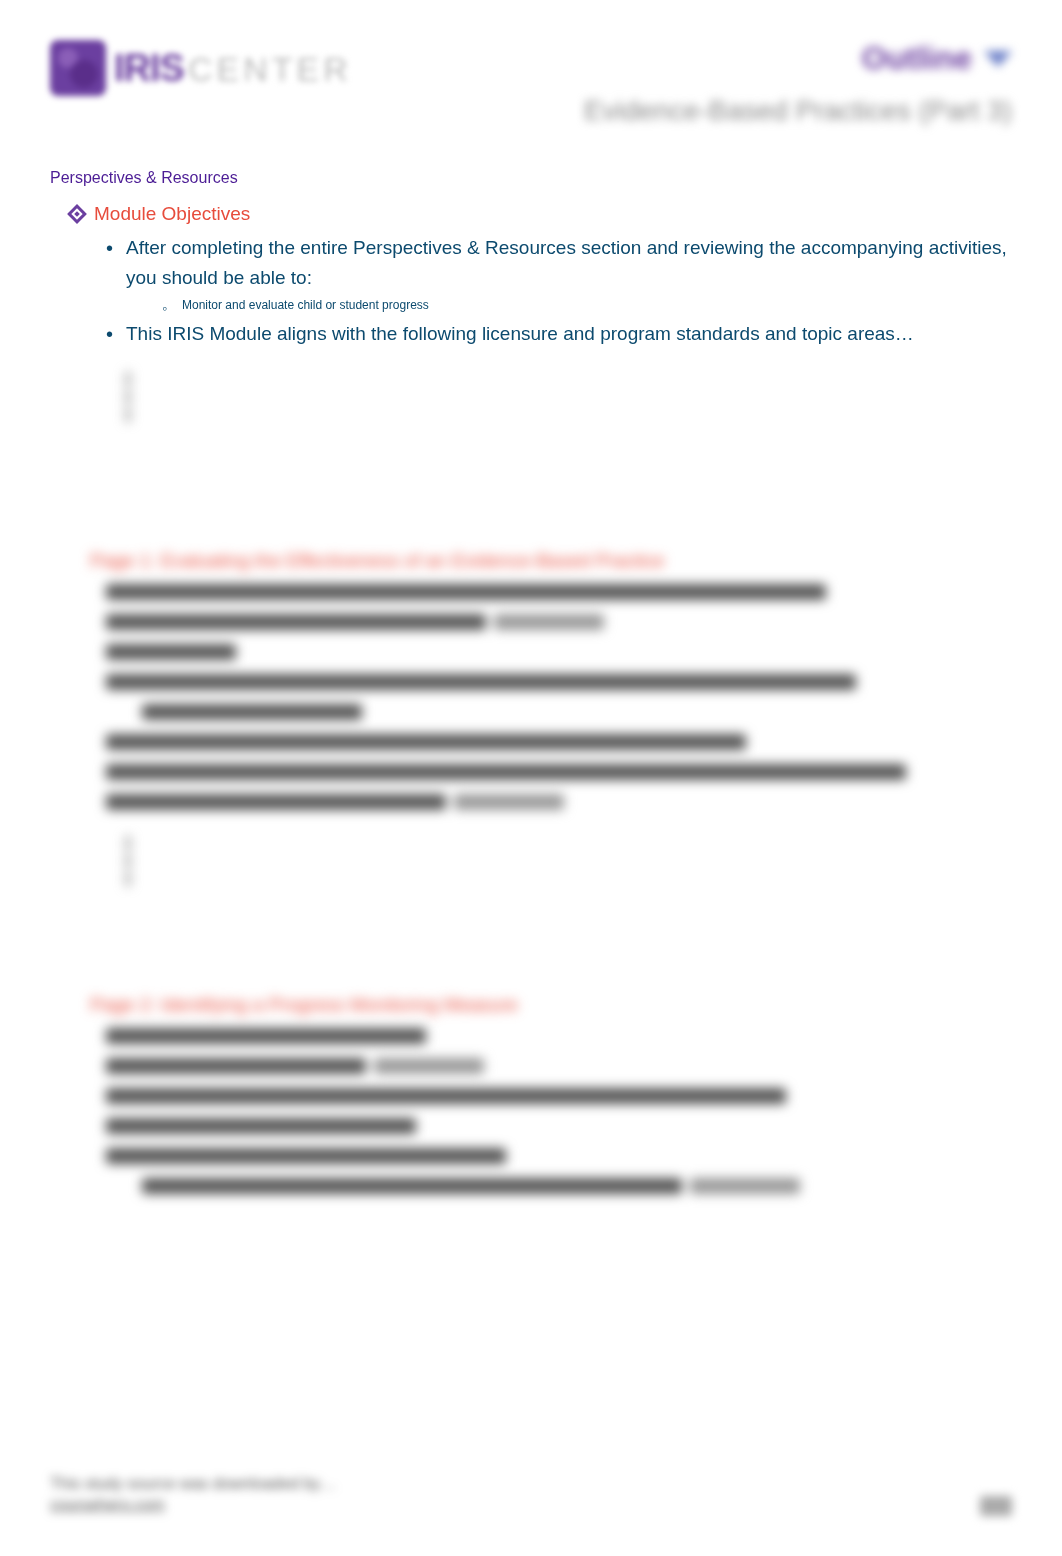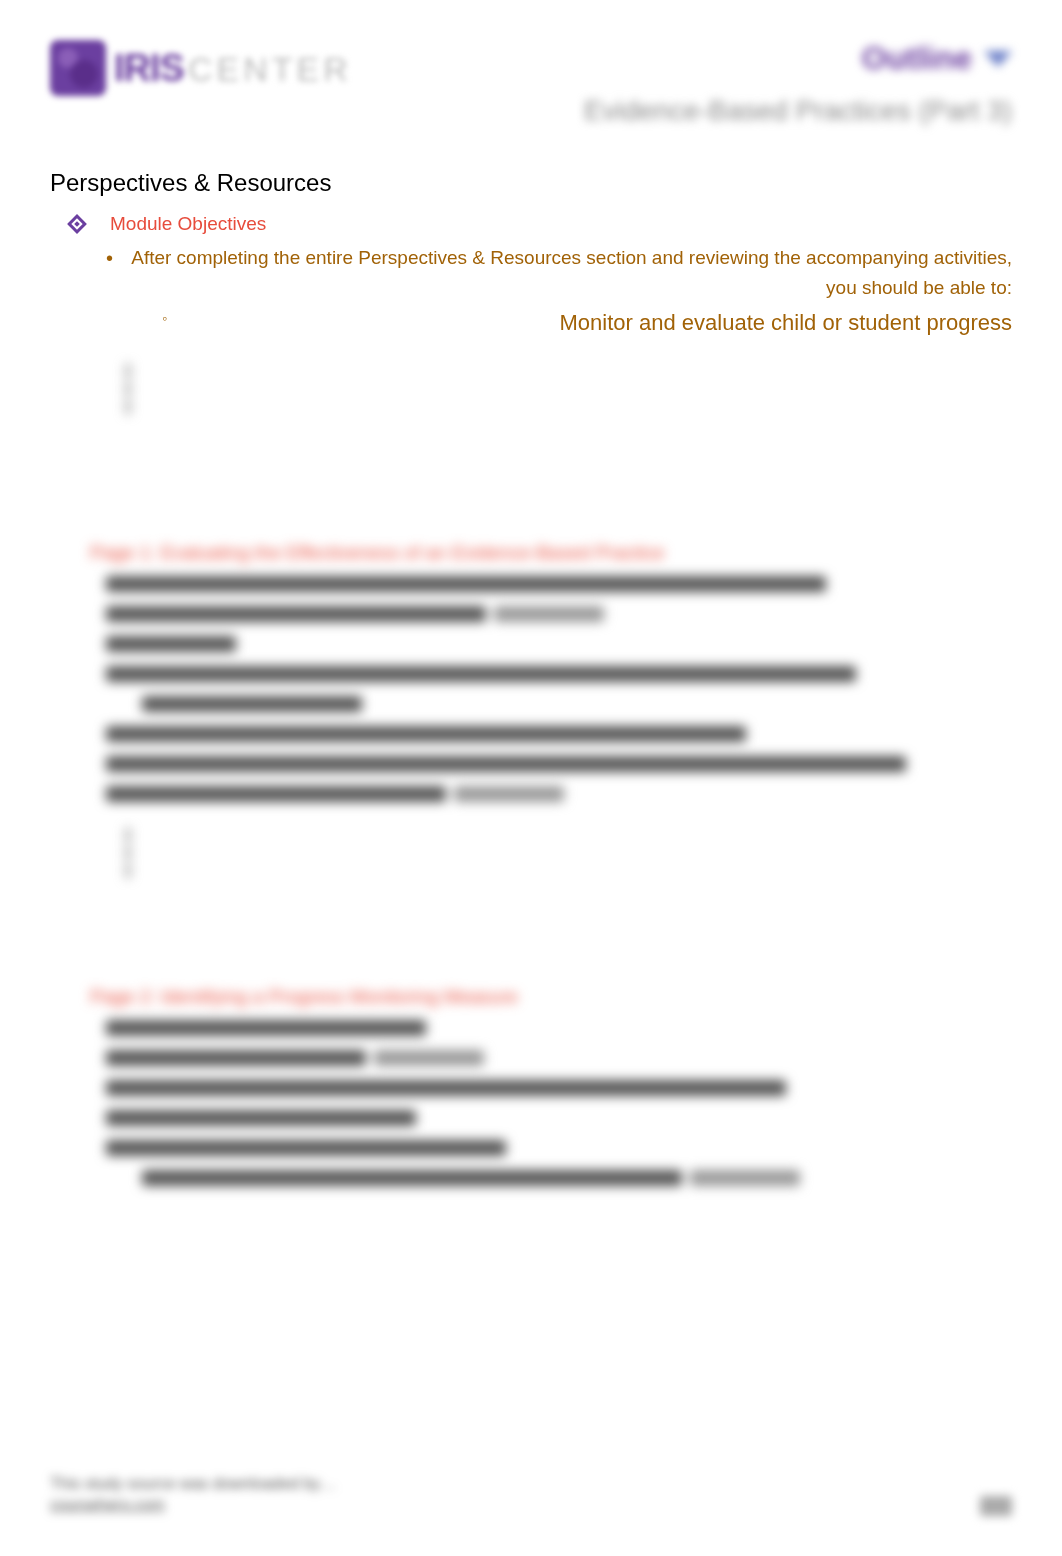--- a/index.html
+++ b/index.html
@@ -112,31 +112,31 @@
     }
     
     .header-subtitle {
       font-size: 28px;
       font-weight: 500;
       color: #888;
       line-height: 1.3;
     }
     
     .section-title {
-      color: #000000;
-      font-size: 24px;
+      color: #4c1d95;
+      font-size: 16px;
       font-weight: 400;
       margin-bottom: 16px;
       margin-top: 40px;
     }
     
     .module-header {
       display: flex;
       align-items: center;
-      gap: 26px;
+      gap: 10px;
       margin-left: 20px;
       margin-bottom: 8px;
     }
     
     .diamond-icon {
       width: 14px;
       height: 14px;
       background: #6b3fa0;
       transform: rotate(45deg);
       display: inline-block;
@@ -164,26 +164,25 @@
     }
     
     .content-list {
       margin-left: 56px;
       margin-bottom: 24px;
     }
     
     .content-list li {
       font-size: 19px;
       line-height: 1.55;
-      color: #a16207;
+      color: #0c4a6e;
       list-style: none;
       position: relative;
       padding-left: 20px;
       margin-bottom: 2px;
-      text-align: right;
     }
     
     .content-list li::before {
       content: '•';
       position: absolute;
       left: 0;
       font-size: 20px;
     }
     
     .sub-list {
@@ -192,21 +191,21 @@
       margin-bottom: 4px;
     }
     
     .sub-list li::before {
       content: '◦';
       font-size: 14px;
       top: 2px;
     }
     
     .sub-list li {
-      font-size: 22px;
+      font-size: 12px;
     }
     
     .blurred-heavy {
       filter: blur(6px);
       color: #e74c3c;
       font-size: 19px;
       font-weight: 500;
       margin-left: 40px;
       margin-top: 8px;
       margin-bottom: 12px;
@@ -321,20 +320,21 @@
     <span class="module-title">Module Objectives</span>
   </div>
 
   <ul class="content-list">
     <li>
       <span>After completing the entire Perspectives &amp; Resources section and reviewing the accompanying activities, you should be able to:</span>
       <ul class="sub-list">
         <li>Monitor and evaluate child or student progress</li>
       </ul>
     </li>
+    <li>This IRIS Module aligns with the following licensure and program standards and topic areas…</li>
   </ul>
 
   <div class="side-blob">
     <div class="vline"></div>
     <div class="vline"></div>
     <div class="vline"></div>
   </div>
 
   <div class="spacer-small"></div>
 

